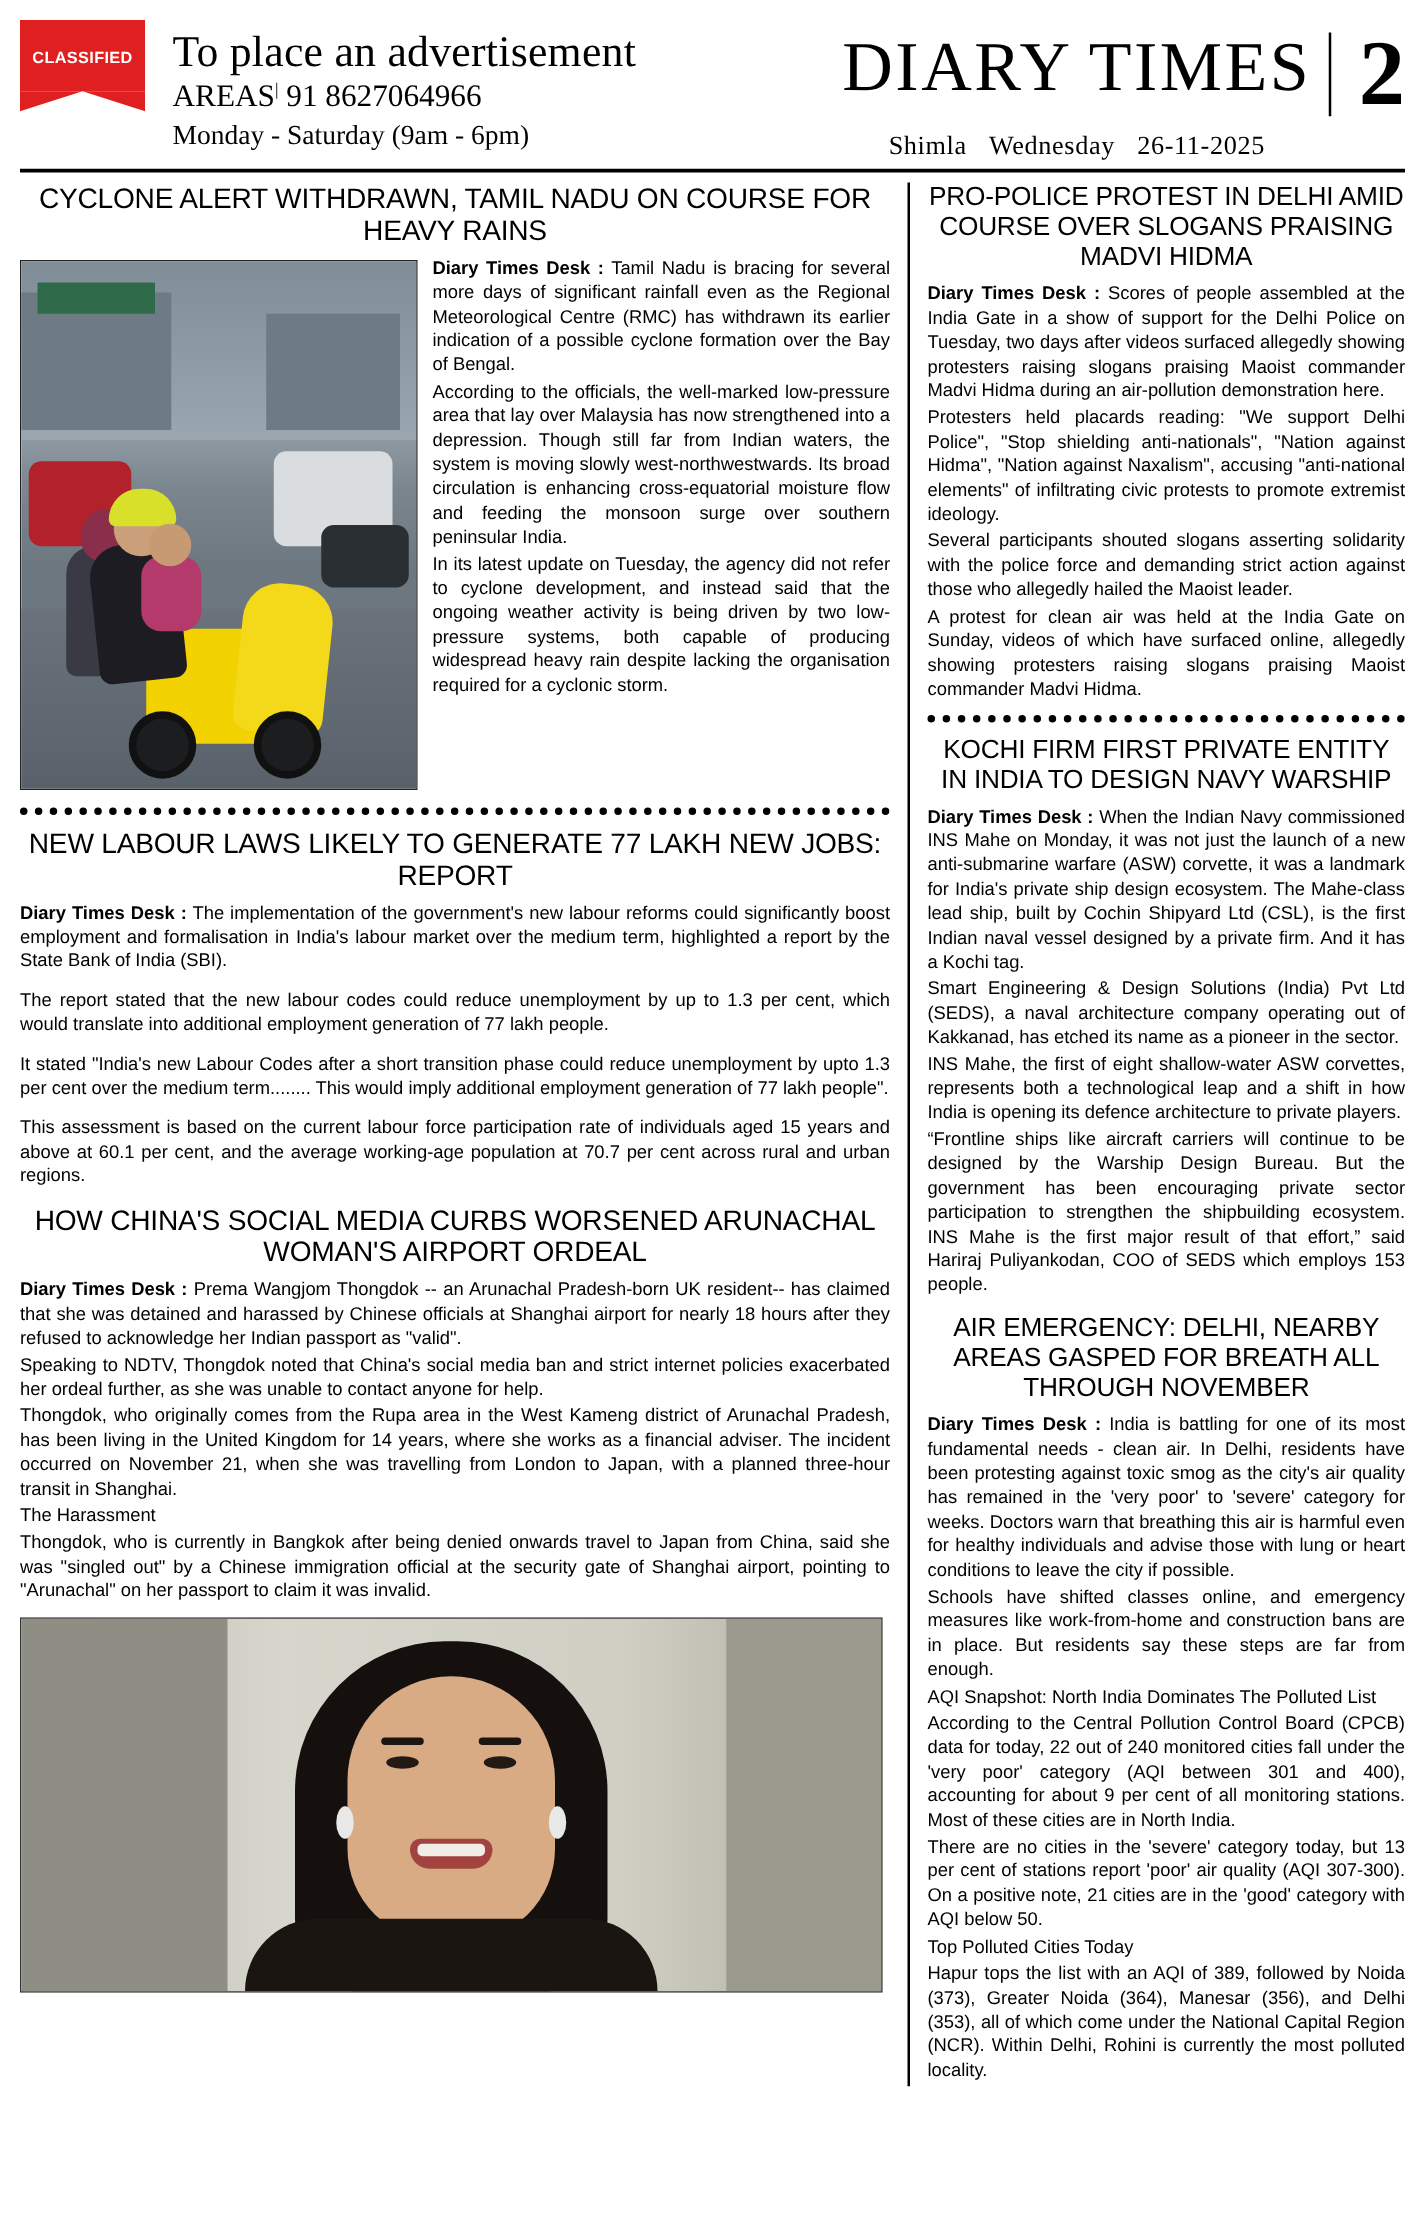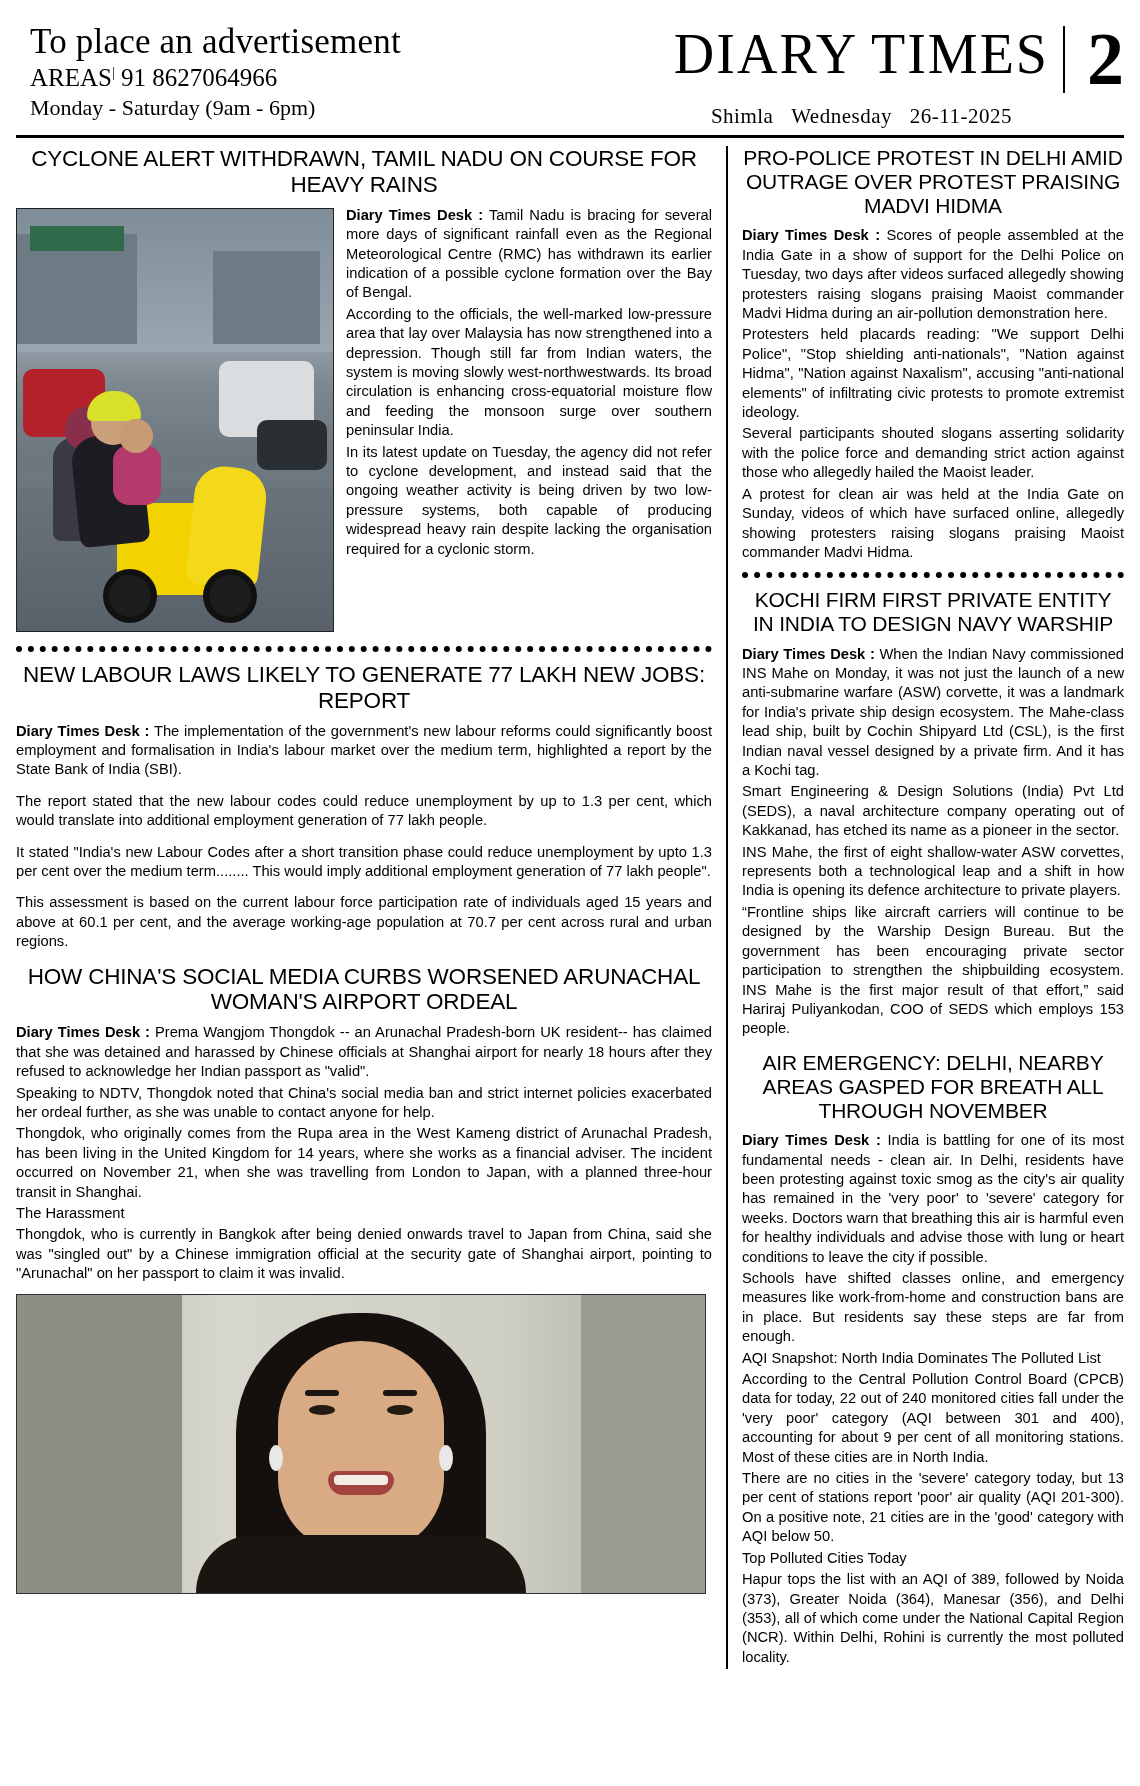--- a/index.html
+++ b/index.html
@@ -231,20 +231,23 @@
     width:330px; height:58px; background:#1b1512; border-radius:160px 160px 0 0; }
 
   .subhead { font-size:14.7px; margin:8px 0 2px; }
 </style>
 </head>
 <body>
 
 <div class="page">
 
   <div class="masthead">
+    <div class="classified-block">
+      <div class="ribbon">CLASSIFIED</div>
+    </div>
     <div class="advert-block">
       <div class="advert-line1">To place an advertisement</div>
       <div class="advert-line2">
         <span>AREAS</span><span class="sup">|</span> <span>91 8627064966</span>
       </div>
       <div class="advert-line3">Monday - Saturday (9am - 6pm)</div>
     </div>
     <div class="brand-block">
       <div class="brand-inner">
         <div class="brand-title">DIARY TIMES</div>
@@ -333,21 +336,21 @@
           <div class="w-ear r"></div>
           <div class="w-shoulder"></div>
         </div>
       </article>
 
     </div>
 
     <div class="col-right">
 
       <article>
-        <h2 class="head small">PRO-POLICE PROTEST IN DELHI AMID OUTRAGE OVER PROTEST PRAISING MADVI HIDMA</h2>
+        <h2 class="head small">PRO-POLICE PROTEST IN DELHI AMID COURSE OVER SLOGANS PRAISING MADVI HIDMA</h2>
         <p class="body"><span class="desk">Diary Times Desk :</span><span> Scores of people assembled at the India Gate in a show of support for the Delhi Police on Tuesday, two days after videos surfaced allegedly showing protesters raising slogans praising Maoist commander Madvi Hidma during an air-pollution demonstration here.</span></p>
         <p class="body">Protesters held placards reading: "We support Delhi Police", "Stop shielding anti-nationals", "Nation against Hidma", "Nation against Naxalism", accusing "anti-national elements" of infiltrating civic protests to promote extremist ideology.</p>
         <p class="body">Several participants shouted slogans asserting solidarity with the police force and demanding strict action against those who allegedly hailed the Maoist leader.</p>
         <p class="body">A protest for clean air was held at the India Gate on Sunday, videos of which have surfaced online, allegedly showing protesters raising slogans praising Maoist commander Madvi Hidma.</p>
       </article>
 
       <div class="dotted-sep"></div>
 
       <article>
         <h2 class="head small">KOCHI FIRM FIRST PRIVATE ENTITY IN INDIA TO DESIGN NAVY WARSHIP</h2>
@@ -356,20 +359,20 @@
         <p class="body">INS Mahe, the first of eight shallow-water ASW corvettes, represents both a technological leap and a shift in how India is opening its defence architecture to private players.</p>
         <p class="body">“Frontline ships like aircraft carriers will continue to be designed by the Warship Design Bureau. But the government has been encouraging private sector participation to strengthen the shipbuilding ecosystem. INS Mahe is the first major result of that effort,” said Hariraj Puliyankodan, COO of SEDS which employs 153 people.</p>
       </article>
 
       <article>
         <h2 class="head small" style="margin-top:12px;">AIR EMERGENCY: DELHI, NEARBY AREAS GASPED FOR BREATH ALL THROUGH NOVEMBER</h2>
         <p class="body"><span class="desk">Diary Times Desk :</span><span> India is battling for one of its most fundamental needs - clean air. In Delhi, residents have been protesting against toxic smog as the city's air quality has remained in the 'very poor' to 'severe' category for weeks. Doctors warn that breathing this air is harmful even for healthy individuals and advise those with lung or heart conditions to leave the city if possible.</span></p>
         <p class="body">Schools have shifted classes online, and emergency measures like work-from-home and construction bans are in place. But residents say these steps are far from enough.</p>
         <p class="body">AQI Snapshot: North India Dominates The Polluted List</p>
         <p class="body">According to the Central Pollution Control Board (CPCB) data for today, 22 out of 240 monitored cities fall under the 'very poor' category (AQI between 301 and 400), accounting for about 9 per cent of all monitoring stations. Most of these cities are in North India.</p>
-        <p class="body">There are no cities in the 'severe' category today, but 13 per cent of stations report 'poor' air quality (AQI 201-300). On a positive note, 21 cities are in the 'good' category with AQI below 50.</p>
+        <p class="body">There are no cities in the 'severe' category today, but 13 per cent of stations report 'poor' air quality (AQI 307-300). On a positive note, 21 cities are in the 'good' category with AQI below 50.</p>
         <p class="body">Top Polluted Cities Today</p>
         <p class="body">Hapur tops the list with an AQI of 389, followed by Noida (373), Greater Noida (364), Manesar (356), and Delhi (353), all of which come under the National Capital Region (NCR). Within Delhi, Rohini is currently the most polluted locality.</p>
       </article>
 
     </div>
   </div>
 </div>
 
 </body></html>

